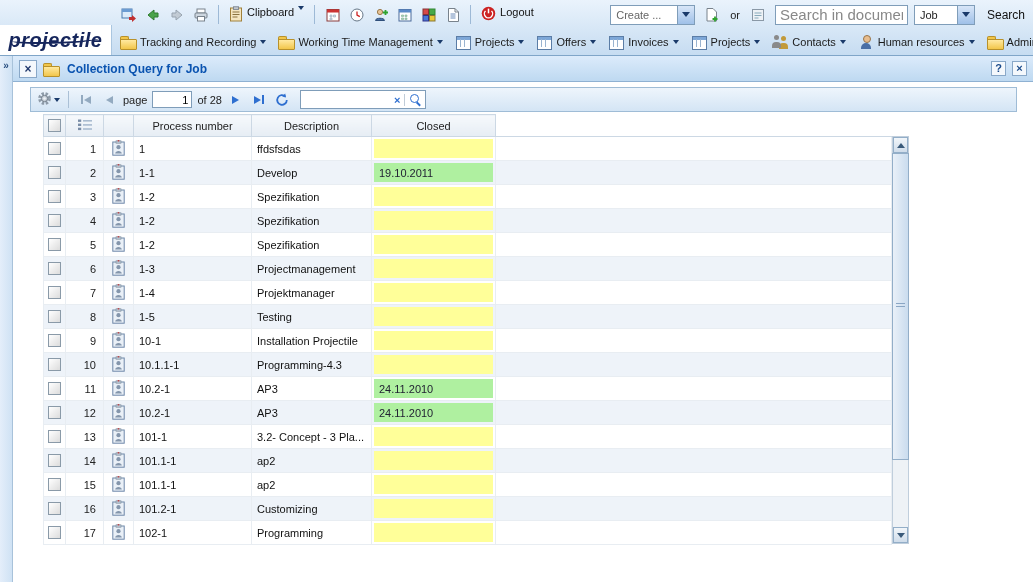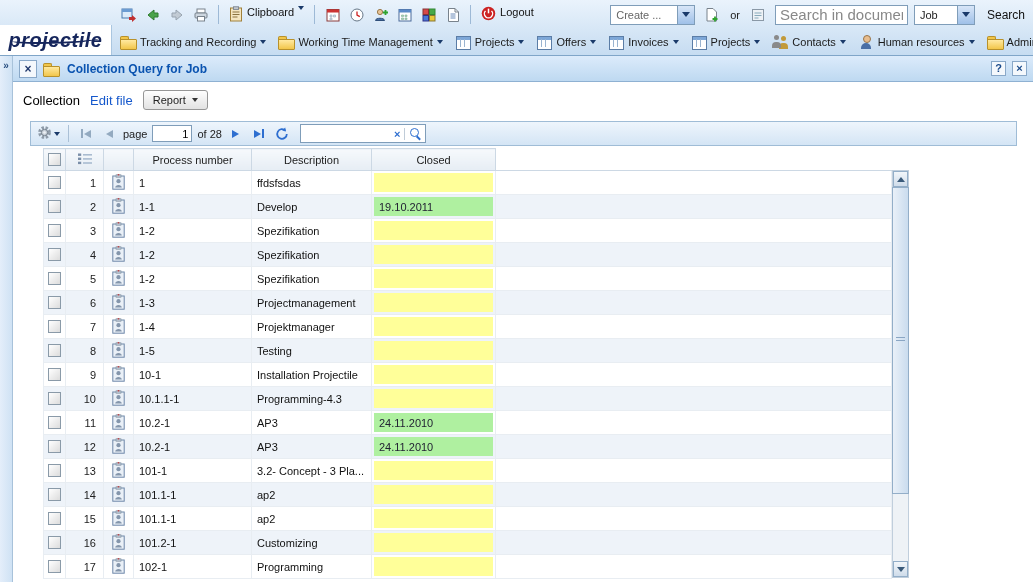--- a/index.html
+++ b/index.html
@@ -337,28 +337,20 @@
 
     <div class="titlebar">
       <span class="tb-btn">×</span>
       <span class="mi-icon icon-folder"></span>
       <span class="title">Collection Query for Job</span>
       <span class="spacer"></span>
       <span class="tb-btn sm">?</span>
       <span class="tb-btn sm">×</span>
     </div>
 
-    <div class="subheader">
-      <span class="collection-label">Collection</span>
-      <span class="edit-file-link">Edit file</span>
-      <button class="report-btn">
-        <span>Report</span>
-        <span class="tri-down sm"></span>
-      </button>
-    </div>
 
     <div class="content">
 
       <div class="toolbar">
         <span class="gear-wrap">
           <span><svg width="15" height="15" viewBox="0 0 16 16">
                 <circle cx="8" cy="8" r="5" fill="none" stroke="#8d9aa8" stroke-width="3.6" stroke-dasharray="2.4 1.6"></circle>
                 <circle cx="8" cy="8" r="3.4" fill="#c6cfd8" stroke="#707c88"></circle>
                 <circle cx="8" cy="8" r="1.4" fill="#eef2f6"></circle>
               </svg></span>

